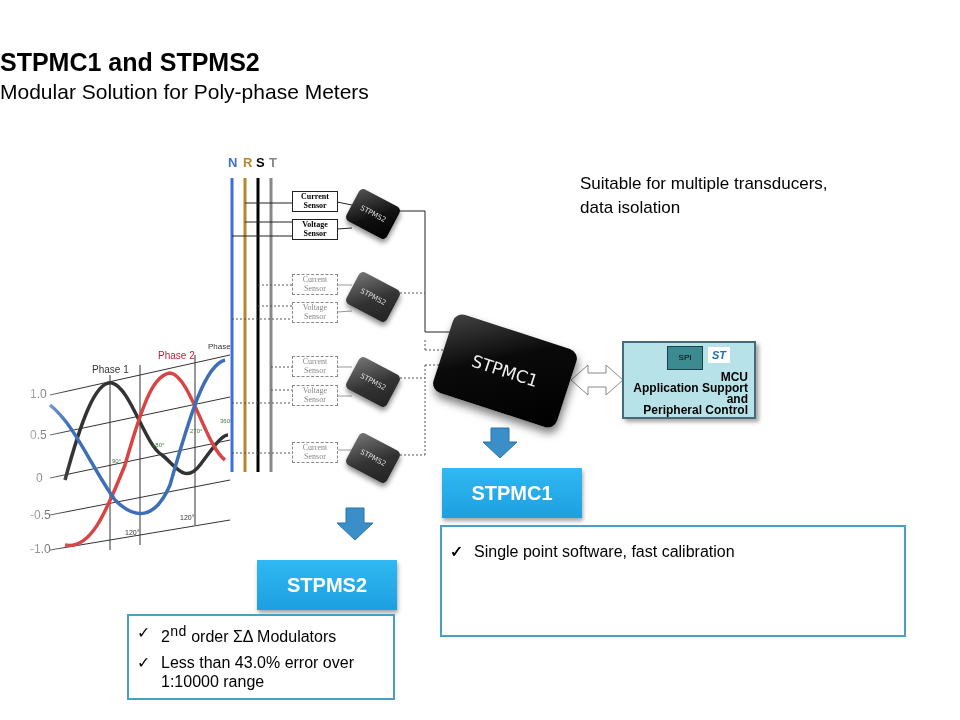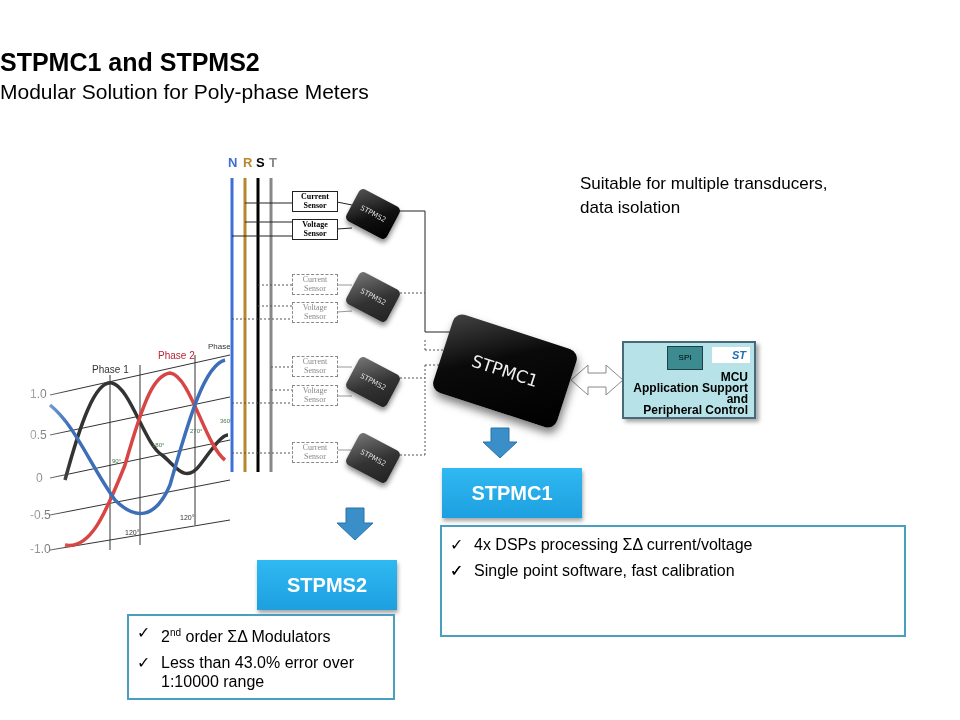--- a/index.html
+++ b/index.html
@@ -18,31 +18,31 @@
           color:#ddd; font-size:7px; text-align:center; line-height:36px; font-family:"DejaVu Sans", sans-serif; }
   .chip.dim { background:linear-gradient(135deg,#777 0%,#333 55%,#222 100%); }
   #stpmc1-chip { position:absolute; left:440px; top:330px; width:130px; height:82px;
                  background:linear-gradient(150deg,#444 0%,#0a0a0a 40%,#000 100%);
                  border-radius:10px; transform:rotate(18deg); box-shadow:3px 5px 8px rgba(0,0,0,0.5);
                  color:#eee; font-size:17px; text-align:center; line-height:82px; font-family:"DejaVu Sans", sans-serif; }
   #mcu { left:622px; top:341px; width:130px; height:74px; background:#b7e3e8; border:2px solid #48697a;
          box-shadow:3px 3px 4px rgba(0,0,0,0.35); }
   #spi { position:absolute; left:3px; top:3px; width:34px; height:22px; background:#3b8b91; border:1px solid #1e3e48;
          font-size:8px; font-weight:normal; line-height:22px; text-align:center; color:#000;margin-left:40px; }
-  #st-logo { position:absolute; right:4px; top:4px; width:22px; height:16px; background:#fff; color:#1f6fb5;
-             font-size:11px; font-weight:bold; font-style:italic; text-align:center; line-height:16px;padding-left:16px; }
+  #st-logo { position:absolute; right:24px; top:4px; width:22px; height:16px; background:#fff; color:#1f6fb5;
+             font-size:11px; font-weight:bold; font-style:italic; text-align:center; line-height:16px; }
   #mcu-text { position:absolute; right:6px; top:29px; text-align:right; font-size:12px; font-weight:bold; line-height:11px; }
   .label-box { position:absolute; background:linear-gradient(180deg,#30b9f2 0%,#1d9fe0 100%);
                color:#fff; font-weight:bold; font-size:20px; text-align:center;
                box-shadow:1px 3px 4px rgba(0,0,0,0.35); }
   .bullets { position:absolute; border:2px solid #4a9fc1; background:#fff; font-size:16px; }
   .bullets ul { list-style:none; margin:0; padding:0; }
   .bullets li { position:relative; padding-left:32px; margin-bottom:7px; line-height:19px; }
   .bullets li .chk { position:absolute; left:8px; top:0; }
-  sup { font-size:10px; }
+  sup { font-size:14px;font-family:Liberation Mono, monospace; }
 </style>
 </head>
 <body>
 
 <div id="title" class="abs">STPMC1 and STPMS2</div>
 <div id="subtitle" class="abs">Modular Solution for Poly-phase Meters</div>
 
 <div id="note" class="abs">
   <div>Suitable for multiple transducers,</div>
   <div>data isolation</div>
@@ -182,21 +182,21 @@
   <div id="mcu-text">
     <div>MCU</div>
     <div>Application Support and</div>
     <div>Peripheral Control</div>
   </div>
 </div>
 
 <div class="label-box" style="left:442px;top:468px;width:140px;height:50px;line-height:50px">STPMC1</div>
 <div class="bullets" style="left:440px;top:525px;width:466px;height:112px;padding-top:8px;box-sizing:border-box">
   <ul>
-    <li><span class="chk">✓</span><span>4x DSPs processing ΣΔ current/voltage</span></li>
+    <li><span class="chk">✓</span></li>
     <li><span class="chk">✓</span></li>
     <li><span class="chk">✓</span><span>Single point software, fast calibration</span></li>
   </ul>
 </div>
 
 <div class="label-box" style="left:257px;top:560px;width:140px;height:50px;line-height:50px">STPMS2</div>
 <div class="bullets" style="left:127px;top:614px;width:268px;height:86px;padding-top:7px;box-sizing:border-box">
   <ul>
     <li><span class="chk">✓</span><span><span>2</span><sup>nd</sup><span> order ΣΔ Modulators</span></span></li>
     <li><span class="chk">✓</span><span>Less than 43.0% error over 1:10000 range</span></li>

